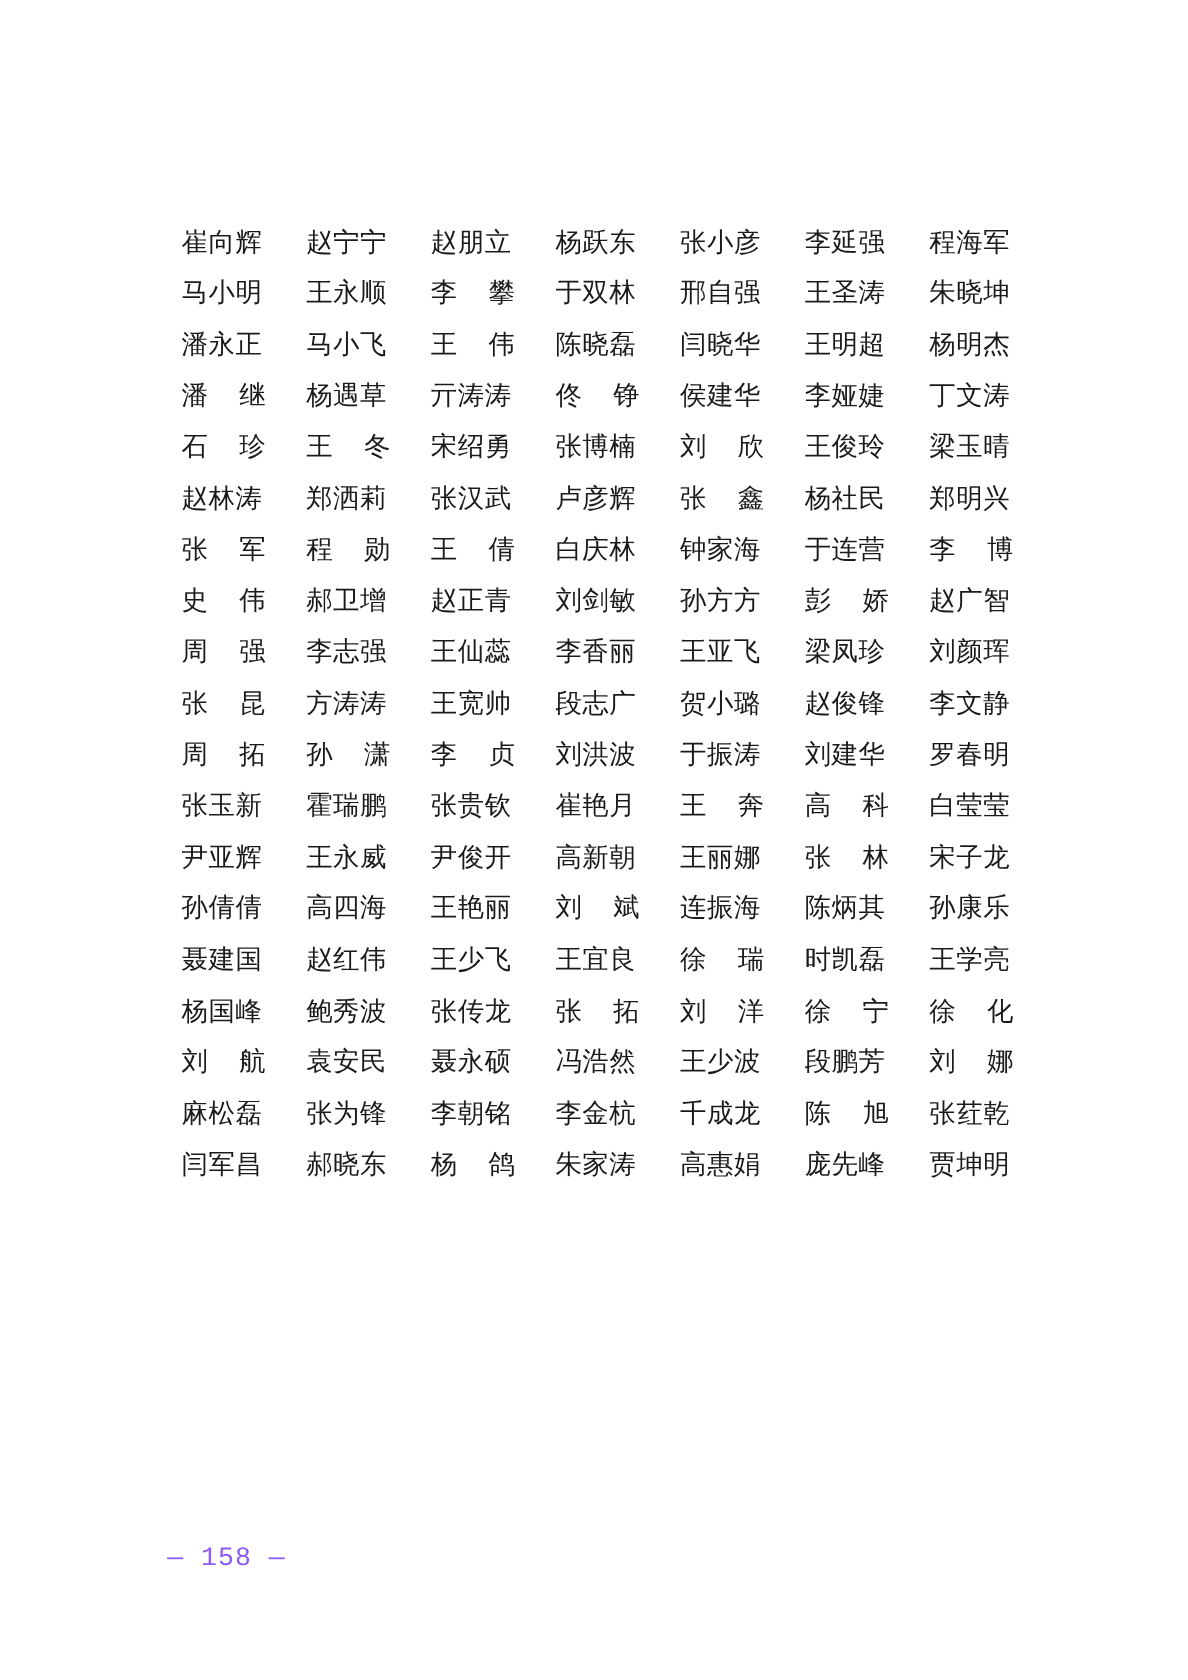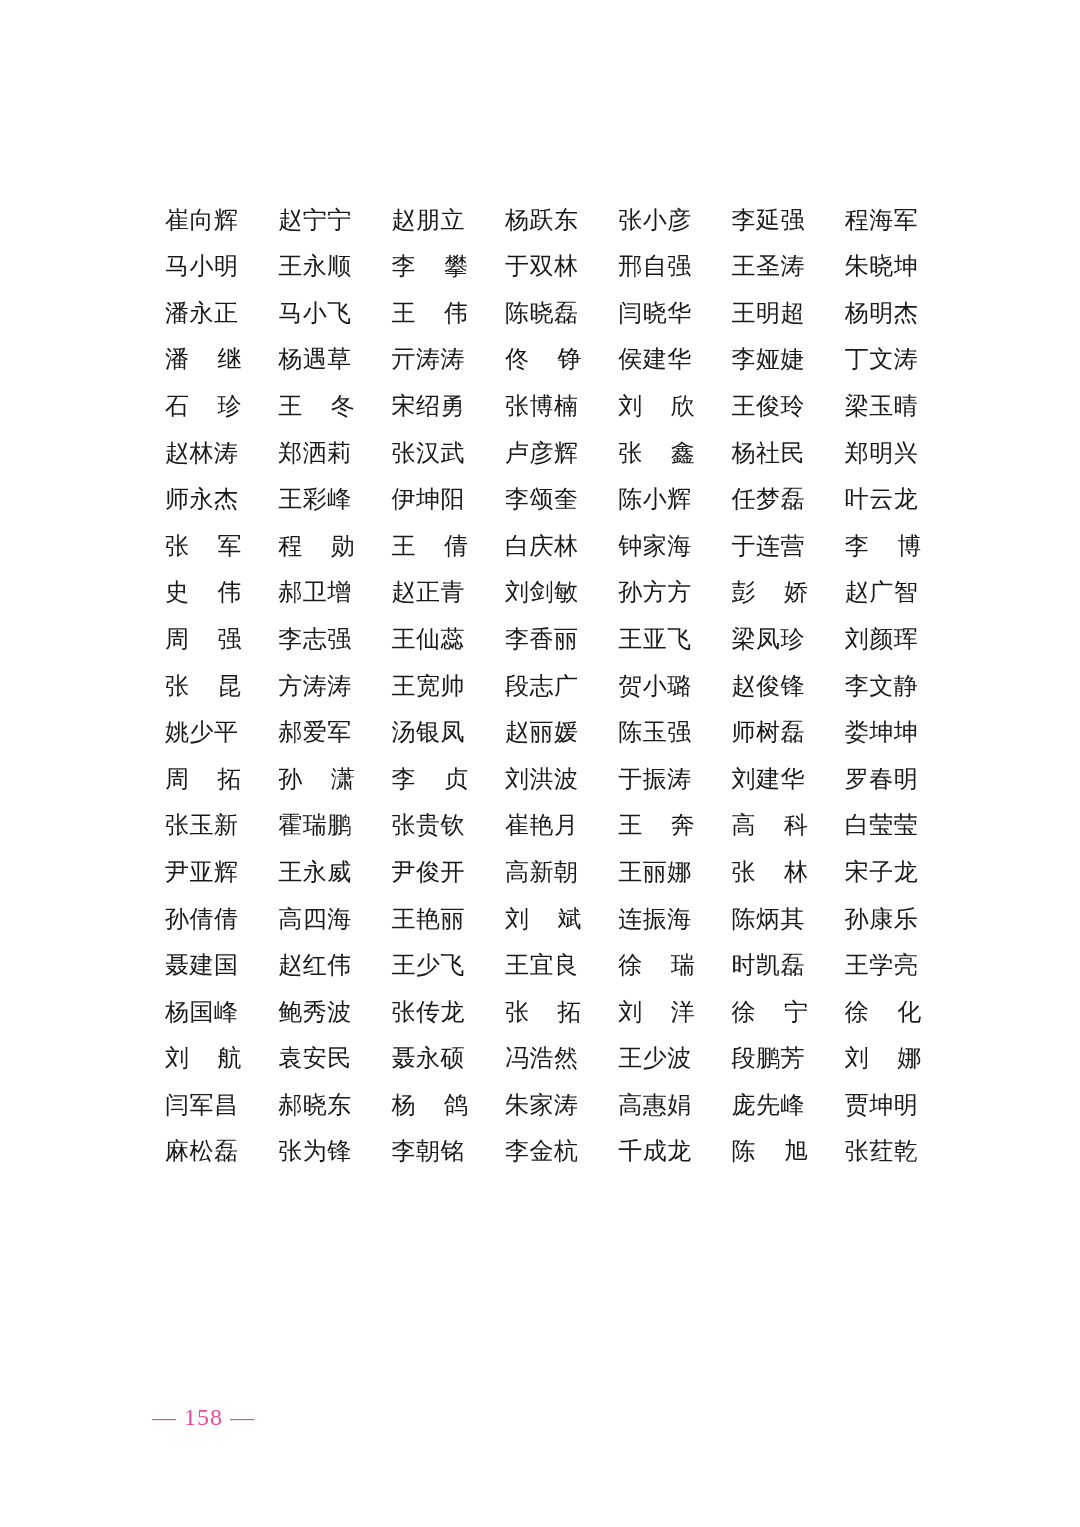--- a/index.html
+++ b/index.html
@@ -39,22 +39,22 @@
       width: 77px;
       flex: 0 0 77px;
       justify-content: space-between;
       margin-right: 36.3px;
     }
     .page-number {
       position: absolute;
       left: 152px;
       top: 1404px;
       font-size: 24px;
-      font-family: Liberation Serif, serif;
-      color: #ec4899;
+      font-family: Liberation Mono, monospace;
+      color: #8b5cf6;
       letter-spacing: 1px;
     }
   </style>
 </head>
 <body>
 
 <div class="names-grid" id="names-grid">
     <div class="name-row">
       <div class="name-cell">崔向辉</div>
       <div class="name-cell">赵宁宁</div>
@@ -127,29 +127,20 @@
       <div class="name-cell">张汉武</div>
       <div class="name-cell">卢彦辉</div>
       <div class="name-cell two-char" title="张 鑫">
         <span>张</span>
         <span>鑫</span>
       </div>
       <div class="name-cell">杨社民</div>
       <div class="name-cell">郑明兴</div>
     </div>
     <div class="name-row">
-      <div class="name-cell">师永杰</div>
-      <div class="name-cell">王彩峰</div>
-      <div class="name-cell">伊坤阳</div>
-      <div class="name-cell">李颂奎</div>
-      <div class="name-cell">陈小辉</div>
-      <div class="name-cell">任梦磊</div>
-      <div class="name-cell">叶云龙</div>
-    </div>
-    <div class="name-row">
       <div class="name-cell two-char" title="张 军">
         <span>张</span>
         <span>军</span>
       </div>
       <div class="name-cell two-char" title="程 勋">
         <span>程</span>
         <span>勋</span>
       </div>
       <div class="name-cell two-char" title="王 倩">
         <span>王</span>
@@ -196,29 +187,20 @@
         <span>昆</span>
       </div>
       <div class="name-cell">方涛涛</div>
       <div class="name-cell">王宽帅</div>
       <div class="name-cell">段志广</div>
       <div class="name-cell">贺小璐</div>
       <div class="name-cell">赵俊锋</div>
       <div class="name-cell">李文静</div>
     </div>
     <div class="name-row">
-      <div class="name-cell">姚少平</div>
-      <div class="name-cell">郝爱军</div>
-      <div class="name-cell">汤银凤</div>
-      <div class="name-cell">赵丽媛</div>
-      <div class="name-cell">陈玉强</div>
-      <div class="name-cell">师树磊</div>
-      <div class="name-cell">娄坤坤</div>
-    </div>
-    <div class="name-row">
       <div class="name-cell two-char" title="周 拓">
         <span>周</span>
         <span>拓</span>
       </div>
       <div class="name-cell two-char" title="孙 潇">
         <span>孙</span>
         <span>潇</span>
       </div>
       <div class="name-cell two-char" title="李 贞">
         <span>李</span>
@@ -308,40 +290,40 @@
       </div>
       <div class="name-cell">袁安民</div>
       <div class="name-cell">聂永硕</div>
       <div class="name-cell">冯浩然</div>
       <div class="name-cell">王少波</div>
       <div class="name-cell">段鹏芳</div>
       <div class="name-cell two-char" title="刘 娜">
         <span>刘</span>
         <span>娜</span>
       </div>
-    </div>
-    <div class="name-row">
-      <div class="name-cell">闫军昌</div>
-      <div class="name-cell">郝晓东</div>
-      <div class="name-cell two-char" title="杨 鸽">
-        <span>杨</span>
-        <span>鸽</span>
-      </div>
-      <div class="name-cell">朱家涛</div>
-      <div class="name-cell">高惠娟</div>
-      <div class="name-cell">庞先峰</div>
-      <div class="name-cell">贾坤明</div>
     </div>
     <div class="name-row">
       <div class="name-cell">麻松磊</div>
       <div class="name-cell">张为锋</div>
       <div class="name-cell">李朝铭</div>
       <div class="name-cell">李金杭</div>
       <div class="name-cell">千成龙</div>
       <div class="name-cell two-char" title="陈 旭">
         <span>陈</span>
         <span>旭</span>
       </div>
       <div class="name-cell">张荭乾</div>
     </div>
+    <div class="name-row">
+      <div class="name-cell">闫军昌</div>
+      <div class="name-cell">郝晓东</div>
+      <div class="name-cell two-char" title="杨 鸽">
+        <span>杨</span>
+        <span>鸽</span>
+      </div>
+      <div class="name-cell">朱家涛</div>
+      <div class="name-cell">高惠娟</div>
+      <div class="name-cell">庞先峰</div>
+      <div class="name-cell">贾坤明</div>
+    </div>
   </div>
 
 <div class="page-number">— 158 —</div>
 
 </body></html>

